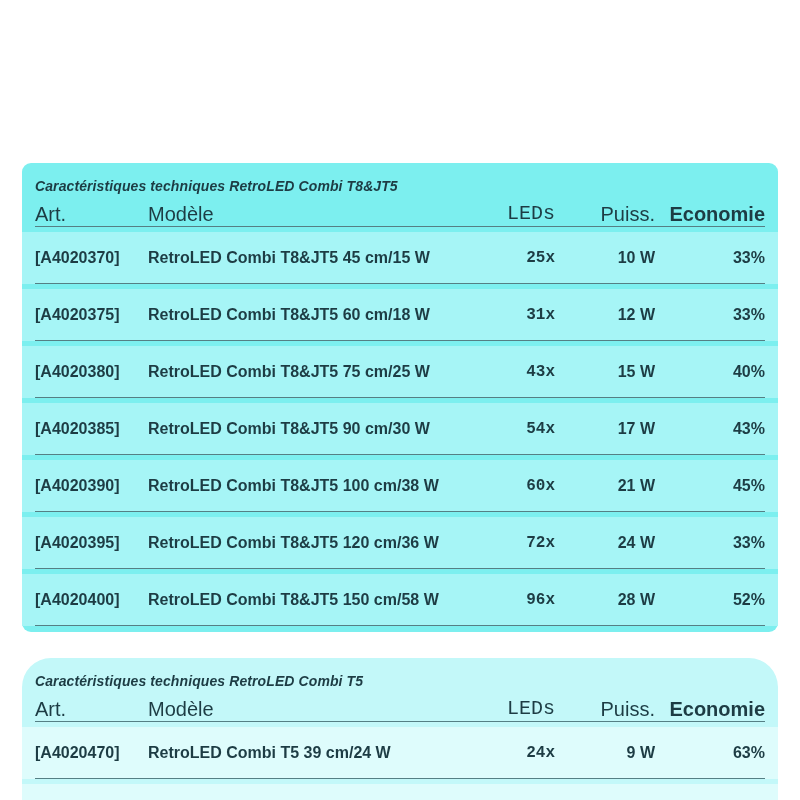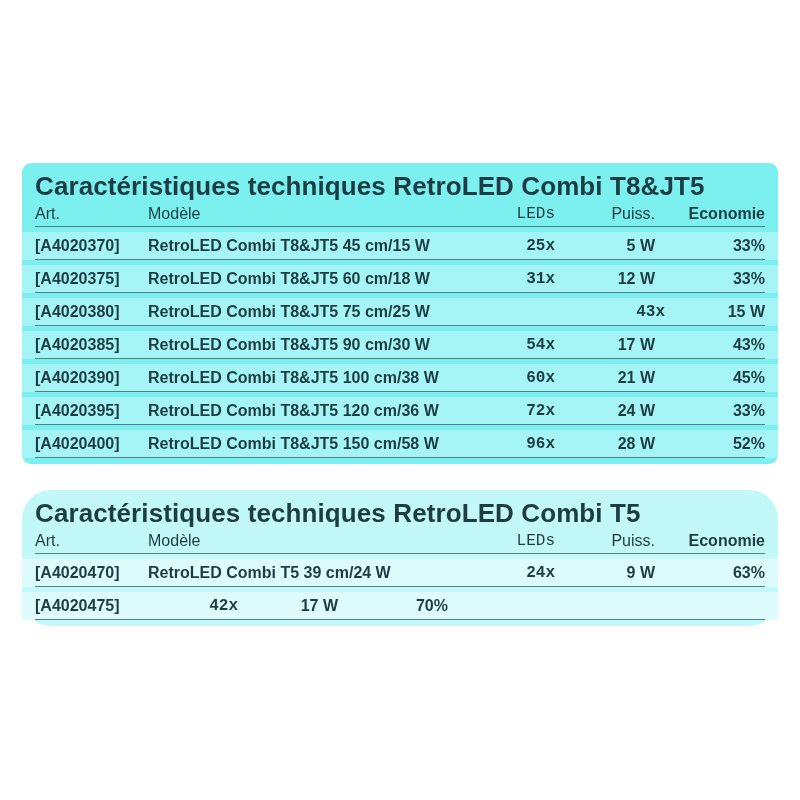--- a/index.html
+++ b/index.html
@@ -19,48 +19,49 @@
   }
   .table-card{
     box-sizing:border-box;
     width:756px;
     border-radius:9px;
     padding:8px 13px 6px 13px;
     background:var(--base,#7cefef);
   }
   .table-card + .table-card{margin-top:26px;border-radius:29px;}
   .title{
-    font-size:26px;
+    font-size:14px;
     font-weight:700;
     line-height:30px;
     letter-spacing:0.1px;
+    font-style:italic;
   }
   .thead{
     position:relative;
     display:flex;
     height:26px;
     line-height:26px;
-    font-size:16px;
+    font-size:20px;
     font-weight:400;
     justify-content:flex-end;
   }
   .thead::after{
     content:"";
     position:absolute;
     left:0;right:0;bottom:0;
     height:1px;
     background:#557f84;
   }
   .trow{
     position:relative;
     display:flex;
     height:28px;
     line-height:28px;
     margin:5px -13px 0 -13px;
-    padding:0 13px;
+    padding:12px 13px;
     background:var(--band,#a6f5f6);
     font-size:16px;
     font-weight:600;
   }
   .trow::after{
     content:"";
     position:absolute;
     left:13px;right:13px;bottom:0;
     height:1px;
     background:#557f84;
@@ -84,35 +85,36 @@
       <div class="cell col-model">Modèle</div>
       <div class="cell col-leds">LEDs</div>
       <div class="cell col-puiss">Puiss.</div>
       <div class="cell col-eco">Economie</div>
     </div>
     <div class="tbody">
         <div class="trow">
           <div class="cell col-art">[A4020370]</div>
           <div class="cell col-model">RetroLED Combi T8&amp;JT5 45 cm/15 W</div>
           <div class="cell col-leds">25x</div>
-          <div class="cell col-puiss">5 W</div>
+          <div class="cell col-puiss">10 W</div>
           <div class="cell col-eco">33%</div>
         </div>
         <div class="trow">
           <div class="cell col-art">[A4020375]</div>
           <div class="cell col-model">RetroLED Combi T8&amp;JT5 60 cm/18 W</div>
           <div class="cell col-leds">31x</div>
           <div class="cell col-puiss">12 W</div>
           <div class="cell col-eco">33%</div>
         </div>
         <div class="trow">
           <div class="cell col-art">[A4020380]</div>
           <div class="cell col-model">RetroLED Combi T8&amp;JT5 75 cm/25 W</div>
           <div class="cell col-leds">43x</div>
           <div class="cell col-puiss">15 W</div>
+          <div class="cell col-eco">40%</div>
         </div>
         <div class="trow">
           <div class="cell col-art">[A4020385]</div>
           <div class="cell col-model">RetroLED Combi T8&amp;JT5 90 cm/30 W</div>
           <div class="cell col-leds">54x</div>
           <div class="cell col-puiss">17 W</div>
           <div class="cell col-eco">43%</div>
         </div>
         <div class="trow">
           <div class="cell col-art">[A4020390]</div>

